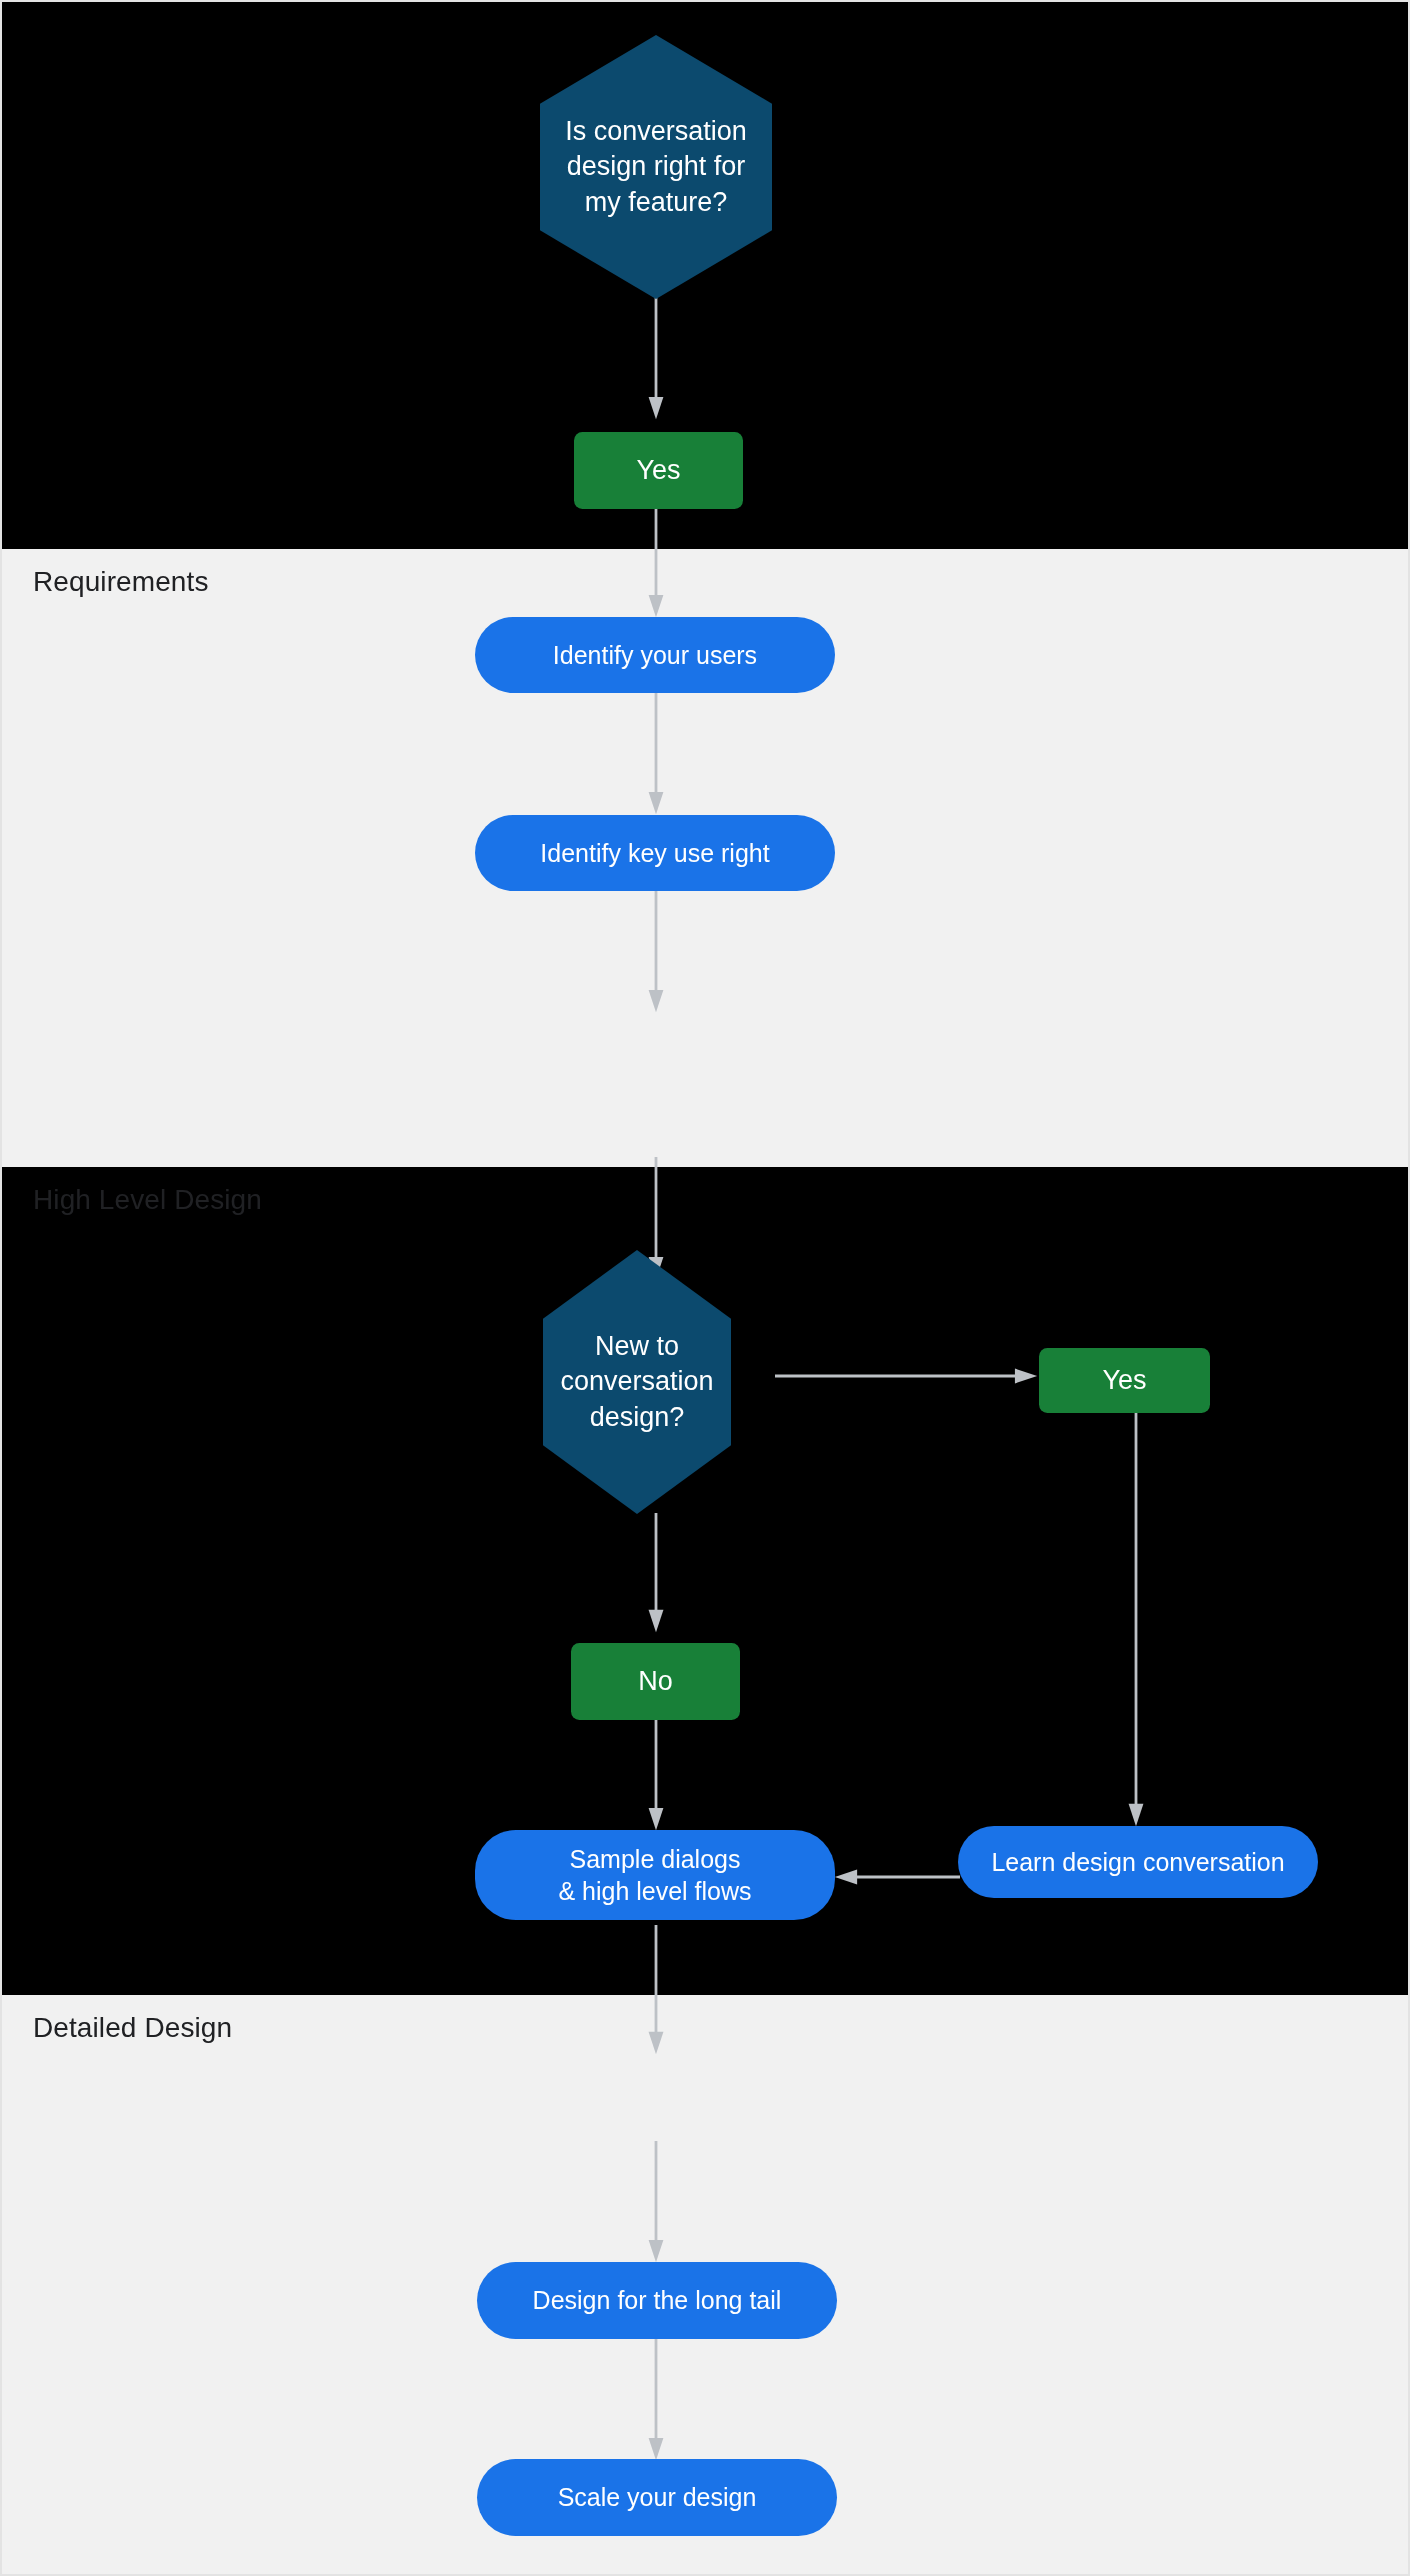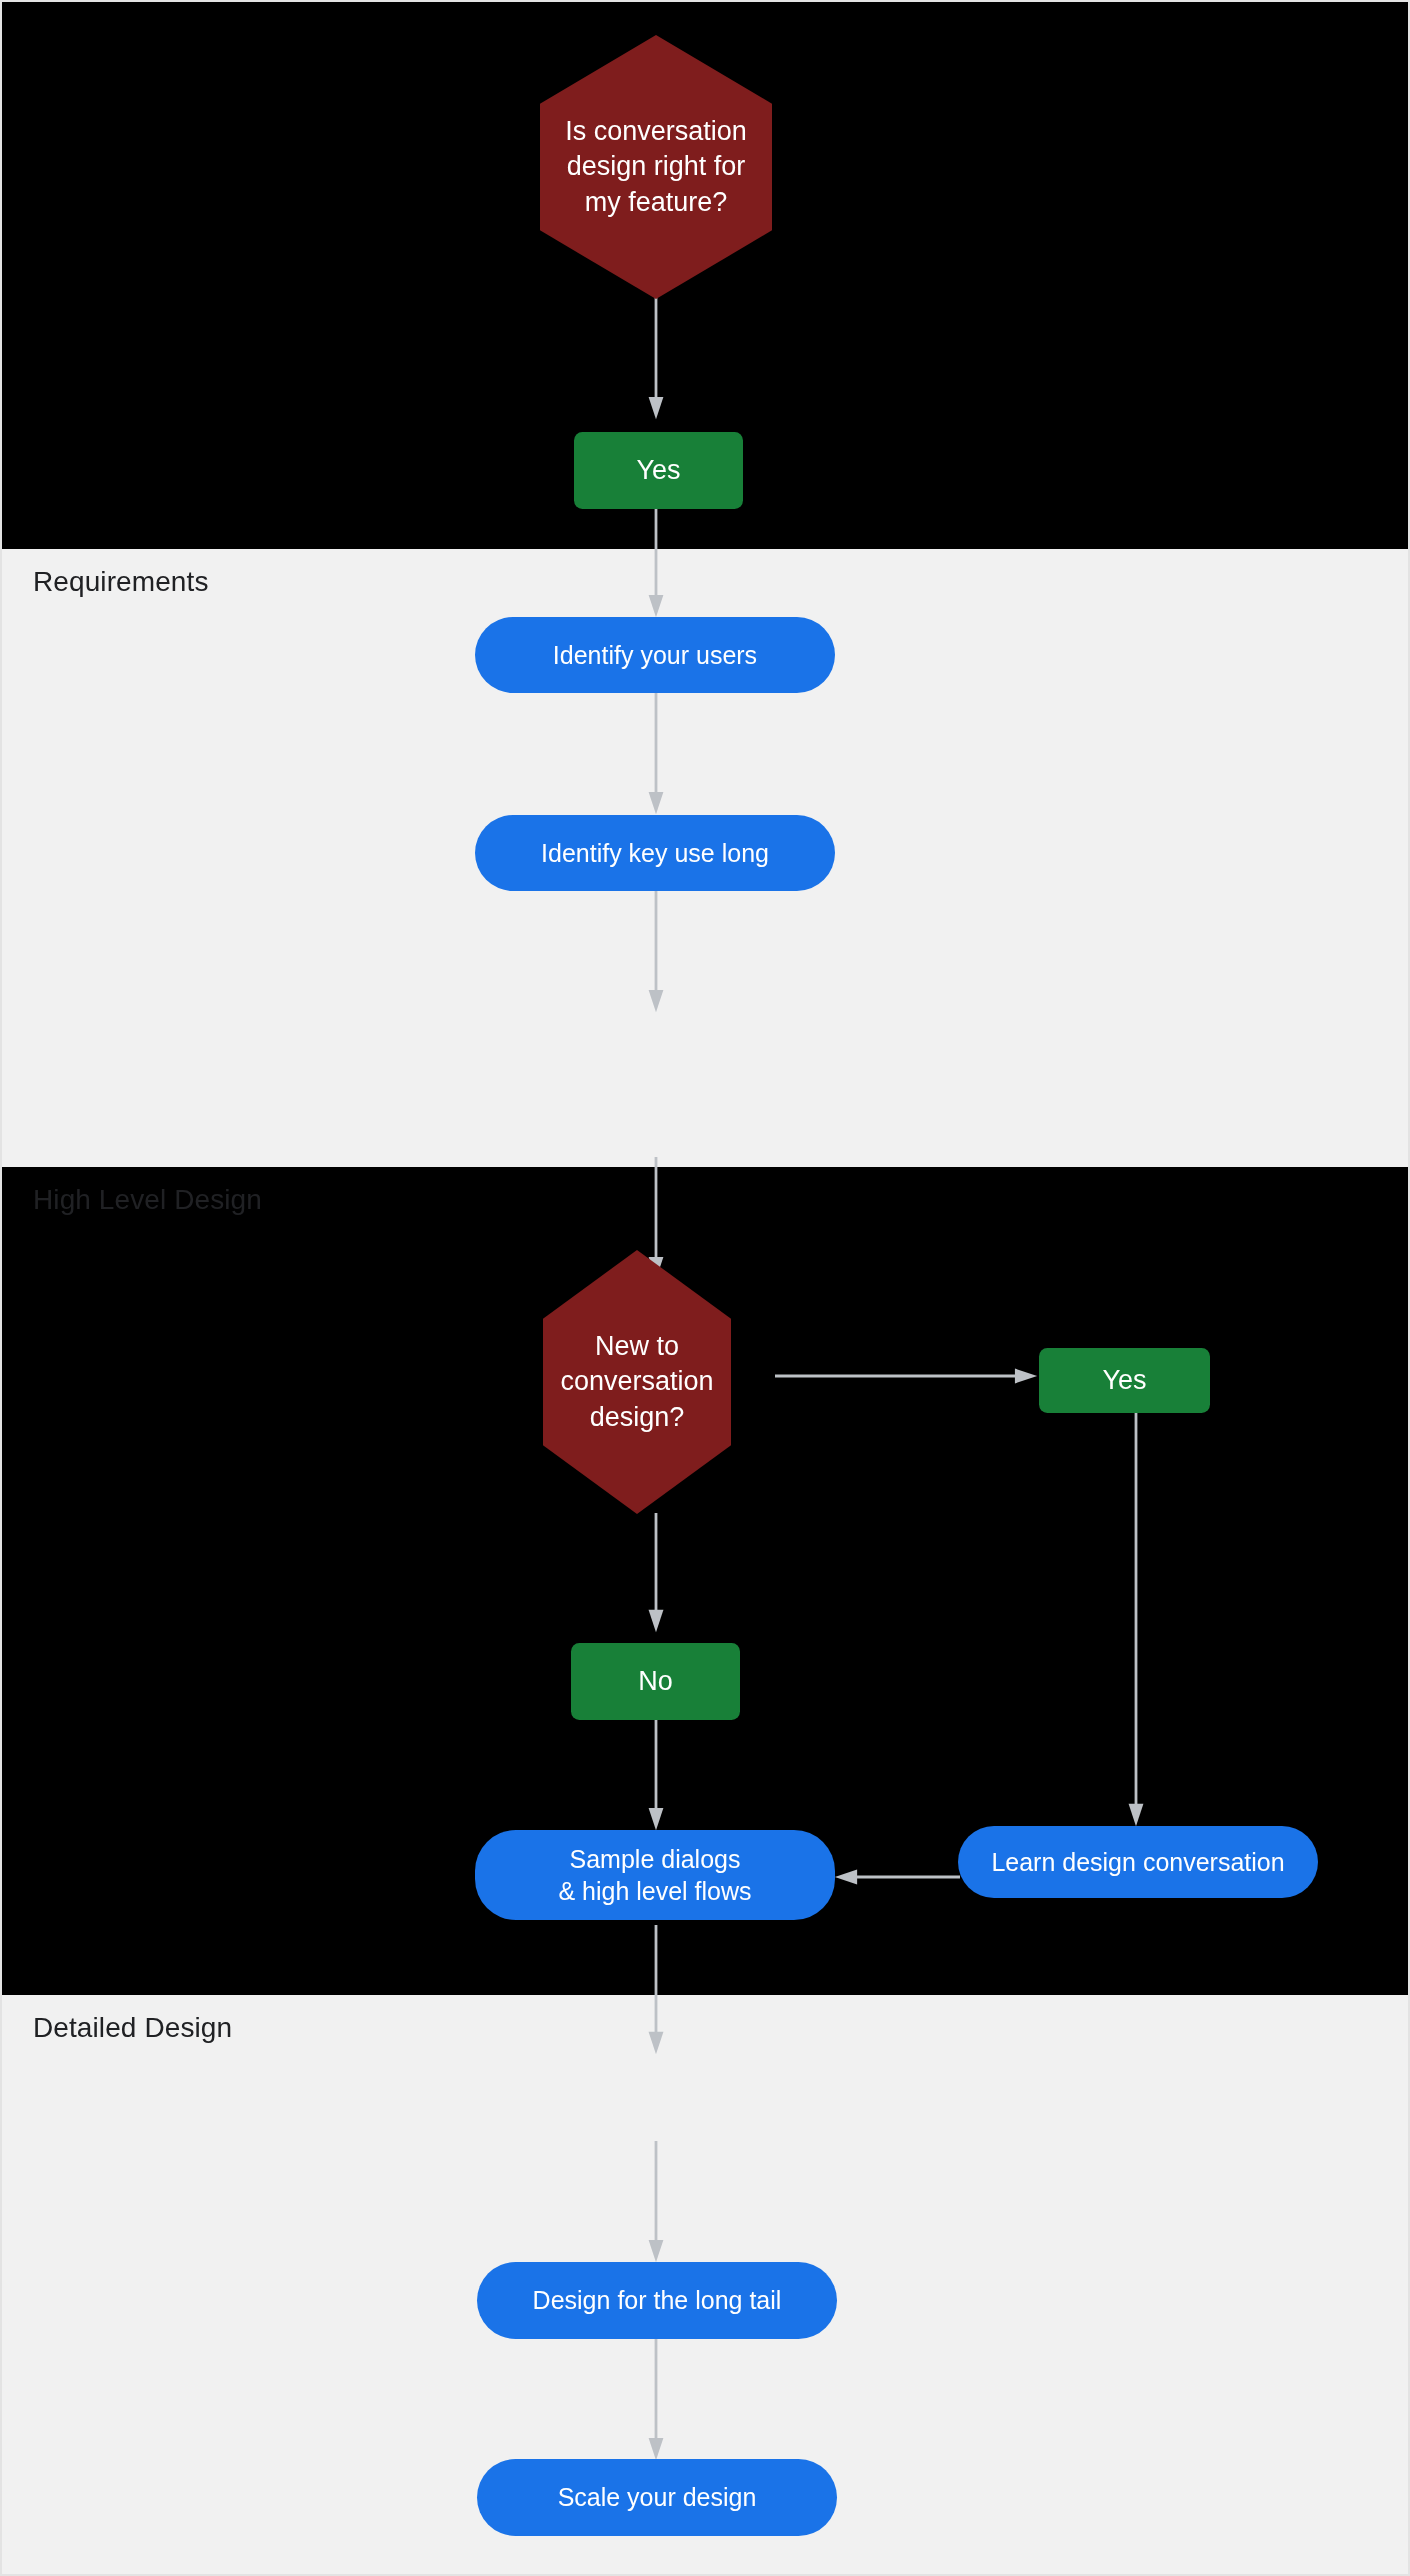--- a/index.html
+++ b/index.html
@@ -54,21 +54,21 @@
   
   .node.rect {
     background:#188038;
     border-radius:8.4px;
     font-size:27px;
     margin-top:12px;
   }
 
   
   .node.hex {
-    background:#7f1d1d;
+    background:#0c4a6e;
     font-size:27px;
     clip-path:polygon(50% 0%, 100% 26%, 100% 74%, 50% 100%, 0% 74%, 0% 26%);
   }
 
   
   .conn { position:absolute; }
   .conn svg { display:block; overflow:visible; }
 
   .arrow-line { stroke:#bdc1c6; stroke-width:3; fill:none; }
   .arrow-head { fill:#bdc1c6; }
@@ -184,21 +184,21 @@
   </div>
 
   <div class="node hex" style="left:538px; top:33px; width:232px; height:264px;">Is conversation
 design right for
 my feature?</div>
 
   <div class="node rect" style="left:572px; top:418px; width:169px; height:77px;">Yes</div>
 
   <div class="node pill" style="left:473px; top:615px; width:360px; height:76px;">Identify your users</div>
 
-  <div class="node pill" style="left:473px; top:813px; width:360px; height:76px;">Identify key use long</div>
+  <div class="node pill" style="left:473px; top:813px; width:360px; height:76px;">Identify key use right</div>
 
 
   <div class="node hex" style="left:541px; top:1248px; width:188px; height:264px;">New to
 conversation
 design?</div>
 
   <div class="node rect" style="left:1037px; top:1334px; width:171px; height:65px;">Yes</div>
 
   <div class="node rect" style="left:569px; top:1629px; width:169px; height:77px;">No</div>
 

